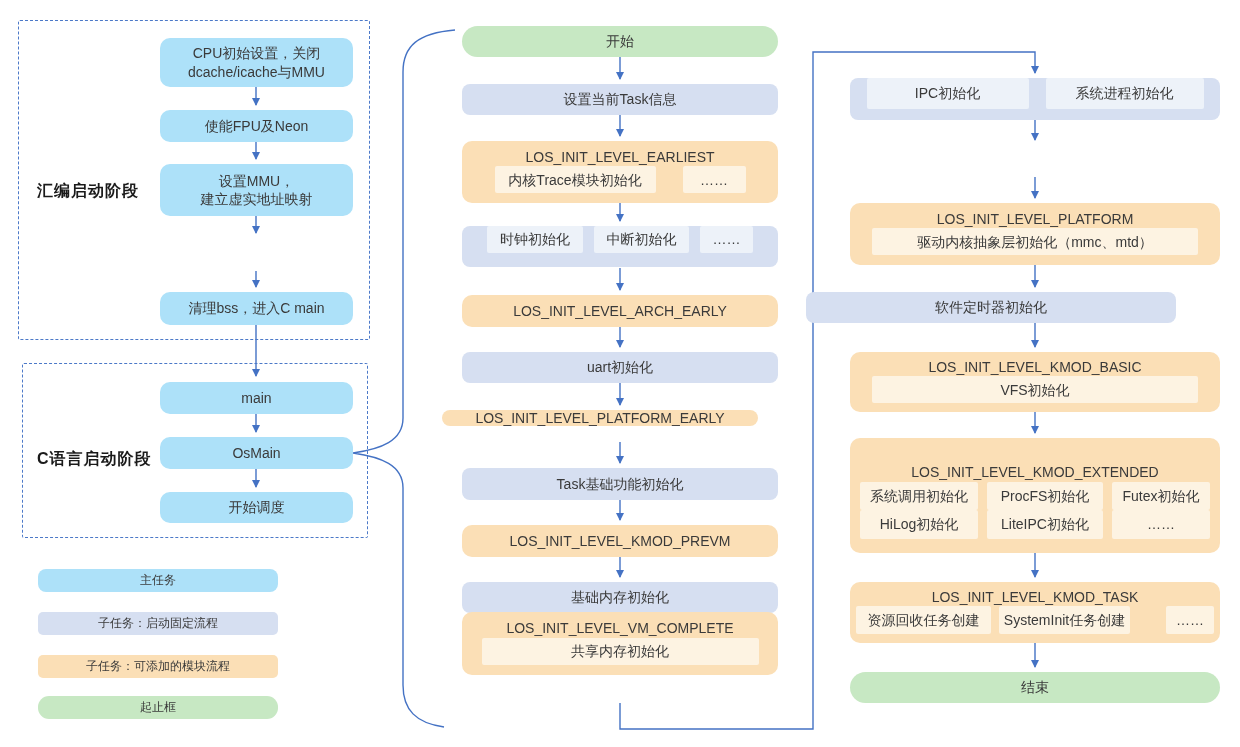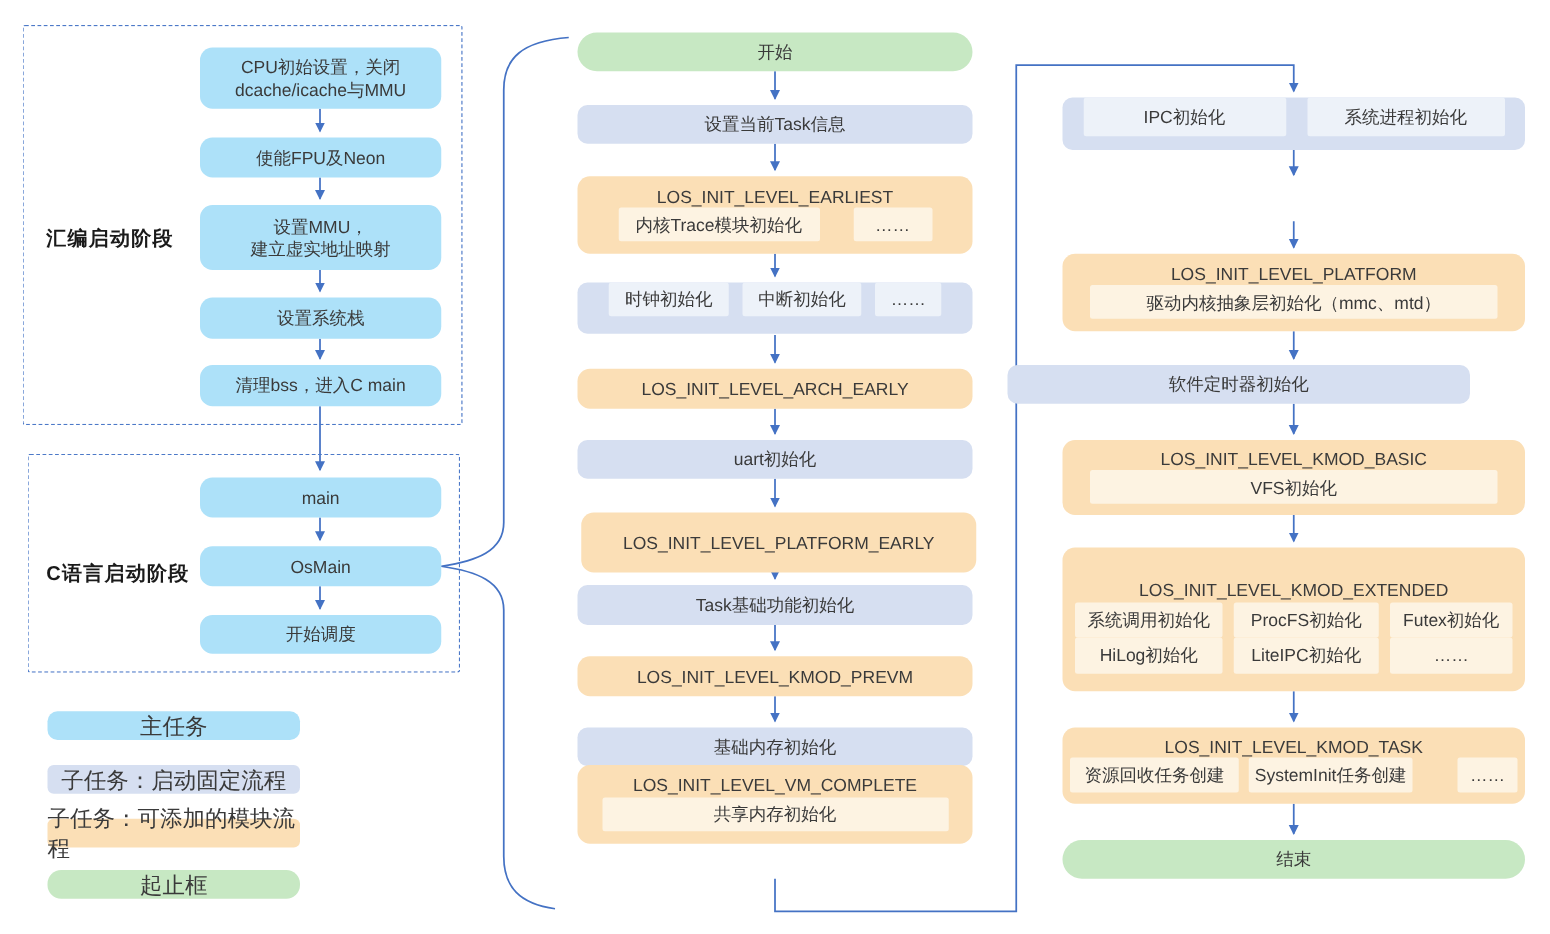--- a/index.html
+++ b/index.html
@@ -15,21 +15,21 @@
   .green{background:var(--c-terminal);border-radius:16px;font-weight:400}
   .col{flex-direction:column;justify-content:center;padding:5px 0 8px}
   .grp{flex-direction:column;justify-content:flex-start}
   .ctitle{font-size:14px;color:var(--c-text,#3a3a3a)}
   .chips{display:flex;justify-content:center;gap:11px;height:27px;width:100%}
   .chip{display:flex;align-items:center;justify-content:center;height:100%;border-radius:2px;font-size:14px}
   .orange .chip{background:var(--c-chipo)}
   .peri .chip{background:var(--c-chipb)}
   .dashed{position:absolute;border:1.5px dashed var(--c-dash,#4C79C8);box-sizing:border-box;border-radius:2px}
   .sect{position:absolute;font-weight:700;font-size:16px;color:#1a1a1a;letter-spacing:1px}
-  .lg{position:absolute;left:38px;width:202px;height:23px;display:flex;align-items:center;justify-content:center;font-size:18px}
+  .lg{position:absolute;left:38px;width:240px;height:23px;display:flex;align-items:center;justify-content:center;font-size:12px}
   .lg1{background:var(--c-main);border-radius:8px}
   .lg2{background:var(--c-fixed);border-radius:5px}
   .lg3{background:var(--c-module);border-radius:5px}
   .lg4{background:var(--c-terminal);border-radius:11px}
 </style>
 </head>
 <body>
 
 <div class="canvas">
 
@@ -73,21 +73,20 @@
   </svg>
 
   <div class="dashed" style="left:18px;top:20px;width:352px;height:320px"></div>
   <div class="sect" style="left:37px;top:181px">汇编启动阶段</div>
 
   <div class="box blue" style="left:160px;top:38px;width:193px;height:49px">CPU初始设置，关闭
 dcache/icache与MMU</div>
   <div class="box blue" style="left:160px;top:110px;width:193px;height:32px">使能FPU及Neon</div>
   <div class="box blue" style="left:160px;top:164px;width:193px;height:52px">设置MMU，
 建立虚实地址映射</div>
-  <div class="box blue" style="left:160px;top:238px;width:193px;height:33px">设置系统栈</div>
   <div class="box blue" style="left:160px;top:292px;width:193px;height:33px">清理bss，进入C main</div>
 
   <div class="dashed" style="left:22px;top:363px;width:346px;height:175px"></div>
   <div class="sect" style="left:37px;top:449px">C语言启动阶段</div>
 
   <div class="box blue" style="left:160px;top:382px;width:193px;height:32px">main</div>
   <div class="box blue" style="left:160px;top:437px;width:193px;height:32px">OsMain</div>
   <div class="box blue" style="left:160px;top:492px;width:193px;height:31px">开始调度</div>
 
   <div class="lg lg1" style="top:569px">主任务</div>
@@ -112,21 +111,21 @@
       <div class="chip" style="width:96px">时钟初始化</div>
       <div class="chip" style="width:95px">中断初始化</div>
       <div class="chip" style="width:53px">……</div>
     </div>
   </div>
 
   <div class="box orange" style="left:462px;top:295px;width:316px;height:32px">LOS_INIT_LEVEL_ARCH_EARLY</div>
 
   <div class="box peri" style="left:462px;top:352px;width:316px;height:31px">uart初始化</div>
 
-  <div class="box orange" style="left:465px;top:410px;width:316px;height:48px">LOS_INIT_LEVEL_PLATFORM_EARLY</div>
+  <div class="box orange" style="left:442px;top:410px;width:316px;height:16px">LOS_INIT_LEVEL_PLATFORM_EARLY</div>
 
   <div class="box peri" style="left:462px;top:468px;width:316px;height:32px">Task基础功能初始化</div>
 
   <div class="box orange" style="left:462px;top:525px;width:316px;height:32px">LOS_INIT_LEVEL_KMOD_PREVM</div>
 
   <div class="box peri" style="left:462px;top:582px;width:316px;height:31px">基础内存初始化</div>
 
   <div class="box orange col" style="left:462px;top:612px;width:316px;height:63px">
     <div class="ctitle">LOS_INIT_LEVEL_VM_COMPLETE</div>
     <div class="chips">

